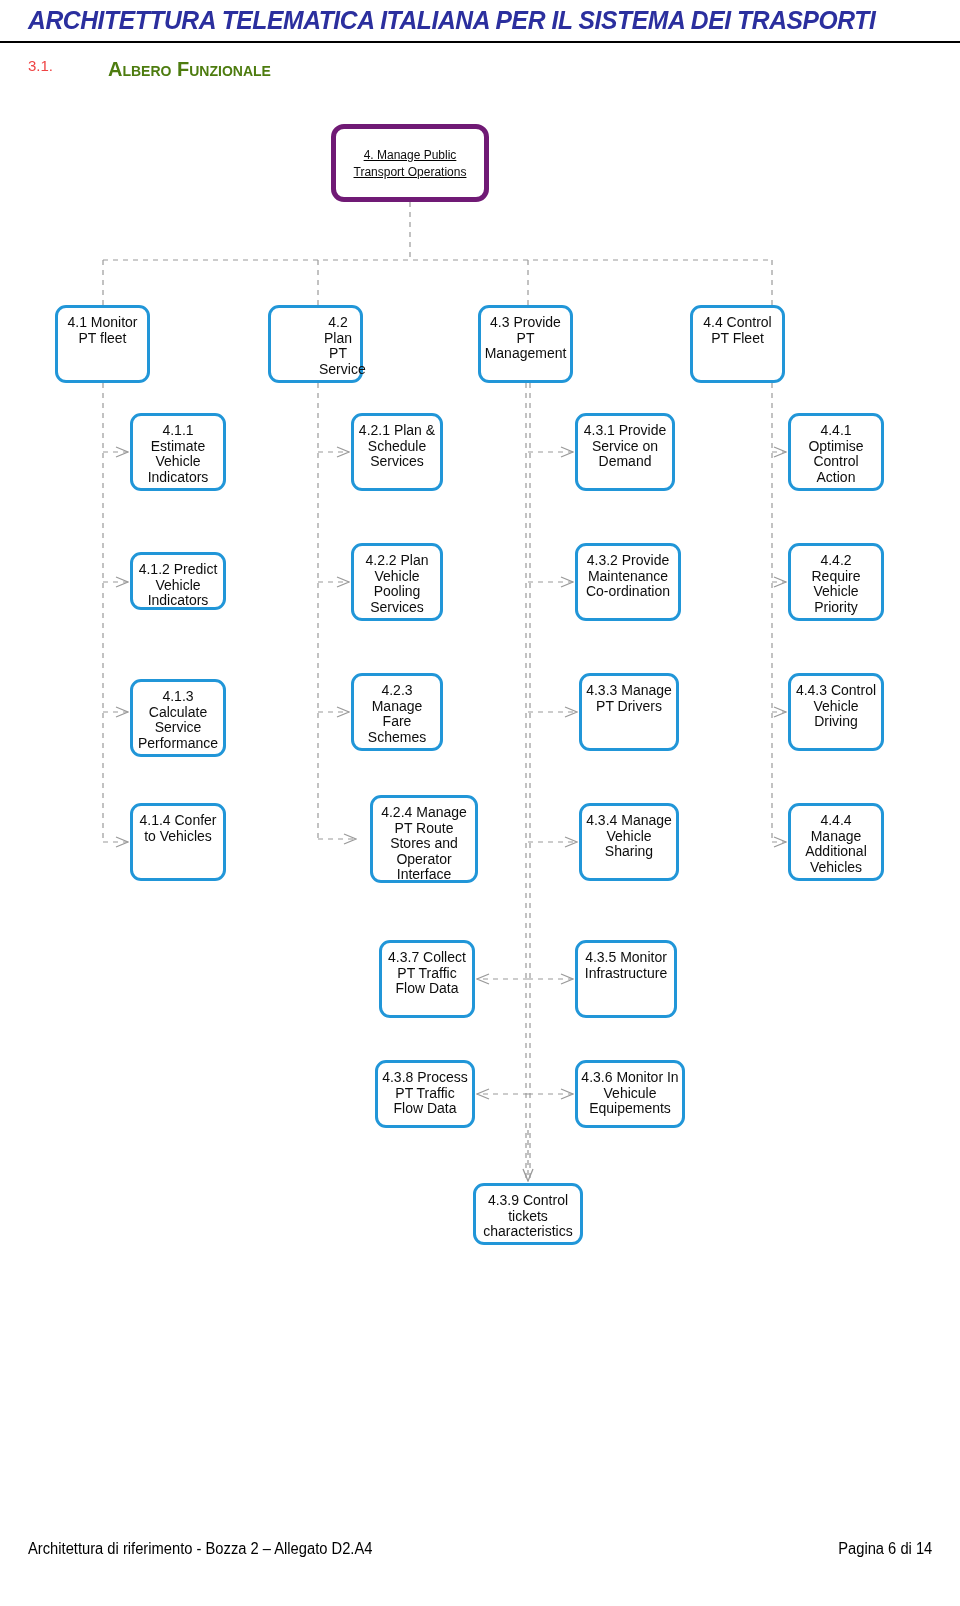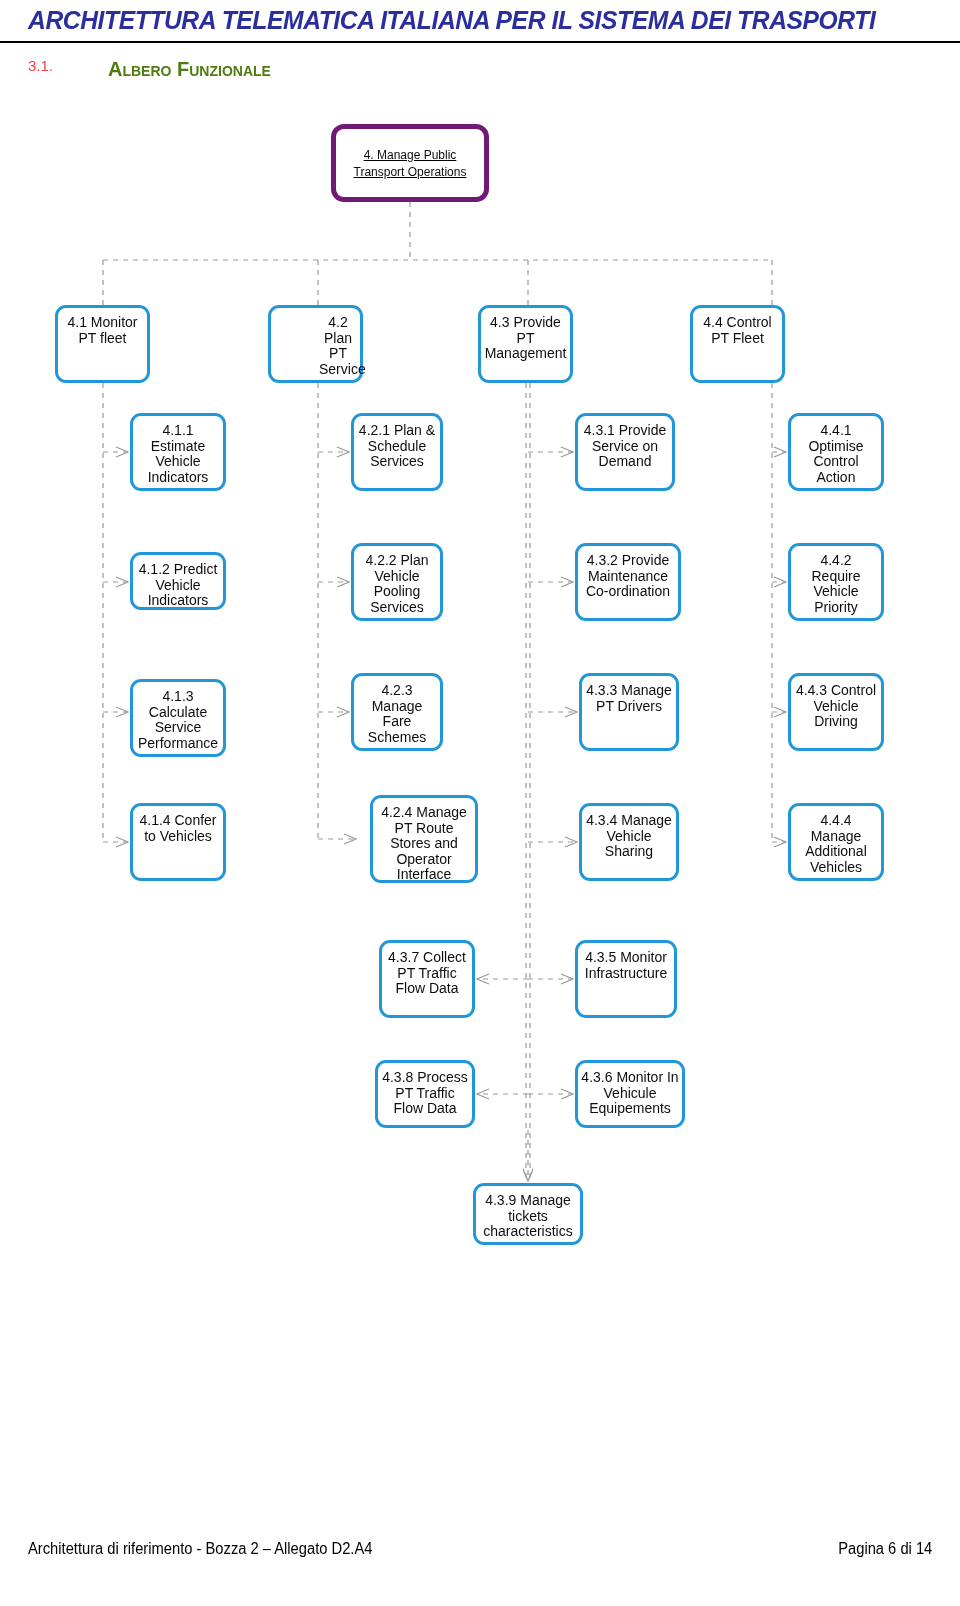--- a/index.html
+++ b/index.html
@@ -222,21 +222,21 @@
       <div class="node" style="left: 575px; top: 950px; width: 110px; height: 68px;">
         <span class="node-label">4.3.6 Monitor In Vehicule Equipements</span>
       </div>
       <div class="node" style="left: 379px; top: 830px; width: 96px; height: 78px;">
         <span class="node-label">4.3.7 Collect PT Traffic Flow Data</span>
       </div>
       <div class="node" style="left: 375px; top: 950px; width: 100px; height: 68px;">
         <span class="node-label">4.3.8 Process PT Traffic Flow Data</span>
       </div>
       <div class="node" style="left: 473px; top: 1073px; width: 110px; height: 62px;">
-        <span class="node-label">4.3.9 Manage tickets characteristics</span>
+        <span class="node-label">4.3.9 Control tickets characteristics</span>
       </div>
       <div class="node" style="left: 690px; top: 195px; width: 95px; height: 78px;">
         <span class="node-label">4.4 Control PT Fleet</span>
       </div>
       <div class="node" style="left: 788px; top: 303px; width: 96px; height: 78px;">
         <span class="node-label">4.4.1 Optimise Control Action</span>
       </div>
       <div class="node" style="left: 788px; top: 433px; width: 96px; height: 78px;">
         <span class="node-label">4.4.2 Require Vehicle Priority</span>
       </div>

